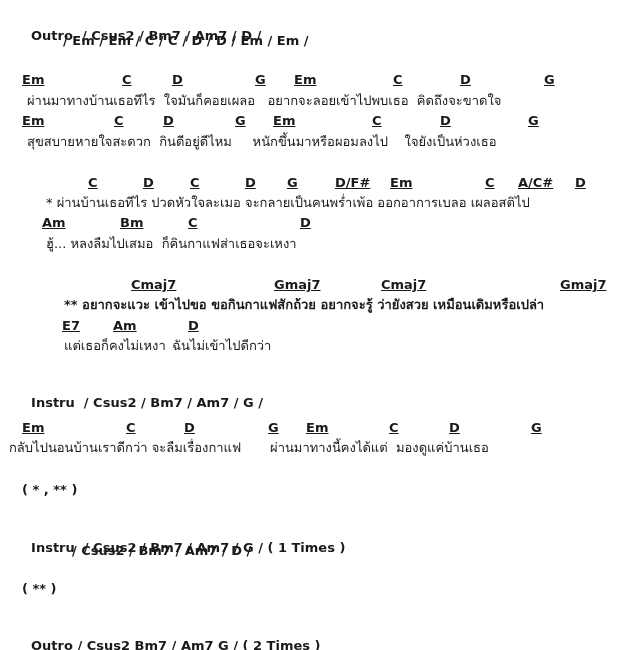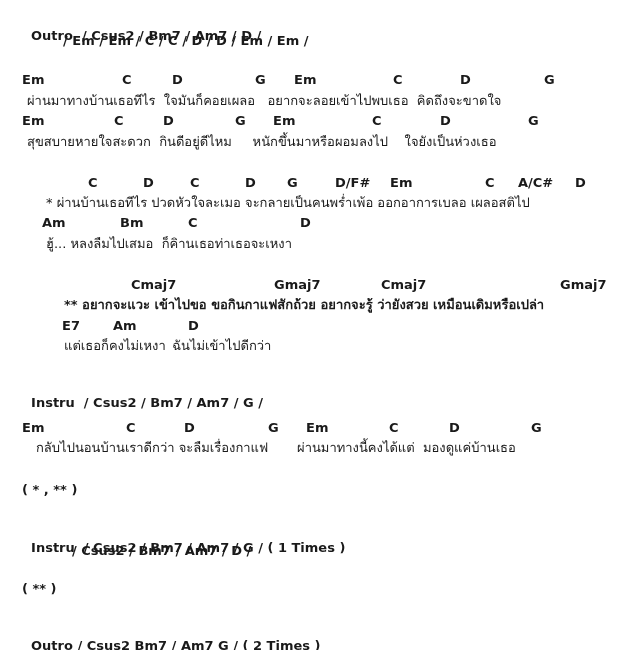--- a/index.html
+++ b/index.html
@@ -2,51 +2,51 @@
 <html><head>
   <meta charset="utf-8">
   <style>
     html, body { margin: 0; padding: 0; background: #ffffff; }
     body { width: 620px; height: 650px; position: relative; overflow: hidden;
            font-family: "DejaVu Sans", "Liberation Sans", sans-serif; color: #1a1a1a; }
     .ln { position: absolute; white-space: pre; }
     .chord { font-weight: bold; font-size: 13px; line-height: 16px; }
     .hdr { font-weight: bold; font-size: 13px; line-height: 16px; }
     .lyr { font-size: 13px; line-height: 18px; font-family: "DejaVu Sans", sans-serif; }
-    .c { position: absolute; }
+    .c { position: absolute; text-decoration: underline; }
   </style>
 </head>
 <body>
 
 <div class="ln hdr" style="left:22px; top:12px;">
   <span>Outro</span>  <span>/ Csus2 / Bm7 / Am7 / D /</span>
 </div>
 <div class="ln hdr" style="left:63px; top:33px;">/ Em / Em / C / C / D / D / Em / Em /</div>
 
 <div class="ln chord" style="left:0; top:72px; width:620px; height:16px;" id="v1c1"><span class="c" style="left: 22px;">Em</span><span class="c" style="left: 122px;">C</span><span class="c" style="left: 172px;">D</span><span class="c" style="left: 255px;">G</span><span class="c" style="left: 294px;">Em</span><span class="c" style="left: 393px;">C</span><span class="c" style="left: 460px;">D</span><span class="c" style="left: 544px;">G</span></div>
 <div class="ln lyr" style="left:27px; top:92px;">ผ่านมาทางบ้านเธอทีไร  ใจมันก็คอยเผลอ   อยากจะลอยเข้าไปพบเธอ  คิดถึงจะขาดใจ</div>
 <div class="ln chord" style="left:0; top:113px; width:620px; height:16px;" id="v1c2"><span class="c" style="left: 22px;">Em</span><span class="c" style="left: 114px;">C</span><span class="c" style="left: 163px;">D</span><span class="c" style="left: 235px;">G</span><span class="c" style="left: 273px;">Em</span><span class="c" style="left: 372px;">C</span><span class="c" style="left: 440px;">D</span><span class="c" style="left: 528px;">G</span></div>
 <div class="ln lyr" style="left:27px; top:133px;">สุขสบายหายใจสะดวก  กินดีอยู่ดีไหม     หนักขึ้นมาหรือผอมลงไป    ใจยังเป็นห่วงเธอ</div>
 
 <div class="ln chord" style="left:0; top:175px; width:620px; height:16px;" id="ch1c1"><span class="c" style="left: 88px;">C</span><span class="c" style="left: 143px;">D</span><span class="c" style="left: 190px;">C</span><span class="c" style="left: 245px;">D</span><span class="c" style="left: 287px;">G</span><span class="c" style="left: 335px;">D/F#</span><span class="c" style="left: 390px;">Em</span><span class="c" style="left: 485px;">C</span><span class="c" style="left: 518px;">A/C#</span><span class="c" style="left: 575px;">D</span></div>
 <div class="ln lyr" style="left:46px; top:194px;">* ผ่านบ้านเธอทีไร ปวดหัวใจละเมอ จะกลายเป็นคนพร่ำเพ้อ ออกอาการเบลอ เผลอสติไป</div>
 <div class="ln chord" style="left:0; top:215px; width:620px; height:16px;" id="ch1c2"><span class="c" style="left: 42px;">Am</span><span class="c" style="left: 76px; margin-left: 44px;">Bm</span><span class="c" style="left: 188px;">C</span><span class="c" style="left: 300px;">D</span></div>
-<div class="ln lyr" style="left:46px; top:235px;">ฮู้... หลงลืมไปเสมอ  ก็คิานเธอท่าเธอจะเหงา</div>
+<div class="ln lyr" style="left:46px; top:235px;">ฮู้... หลงลืมไปเสมอ  ก็คินกาแฟส่าเธอจะเหงา</div>
 
 <div class="ln chord" style="left:0; top:277px; width:620px; height:16px;" id="ch2c1"><span class="c" style="left: 131px;">Cmaj7</span><span class="c" style="left: 274px;">Gmaj7</span><span class="c" style="left: 381px;">Cmaj7</span><span class="c" style="left: 560px;">Gmaj7</span></div>
 <div class="ln lyr" style="left:64px; top:296px;font-weight:bold;">** อยากจะแวะ เข้าไปขอ ขอกินกาแฟสักถ้วย อยากจะรู้ ว่ายังสวย เหมือนเดิมหรือเปล่า</div>
 <div class="ln chord" style="left:0; top:318px; width:620px; height:16px;" id="ch2c2"><span class="c" style="left: 62px;">E7</span><span class="c" style="left: 113px;">Am</span><span class="c" style="left: 188px;">D</span></div>
 <div class="ln lyr" style="left:64px; top:337px;font-family:Liberation Serif, serif;">แต่เธอก็คงไม่เหงา  ฉันไม่เข้าไปดีกว่า</div>
 
 <div class="ln hdr" style="left:22px; top:379px;">
   <span>Instru</span>  <span>/ Csus2 / Bm7 / Am7 / G /</span>
 </div>
 
 <div class="ln chord" style="left:0; top:420px; width:620px; height:16px;" id="v2c1"><span class="c" style="left: 22px;">Em</span><span class="c" style="left: 126px;">C</span><span class="c" style="left: 184px;">D</span><span class="c" style="left: 268px;">G</span><span class="c" style="left: 306px;">Em</span><span class="c" style="left: 389px;">C</span><span class="c" style="left: 449px;">D</span><span class="c" style="left: 531px;">G</span></div>
-<div class="ln lyr" style="left:36px; top:439px;">กลับไปนอนบ้านเราดีกว่า จะลืมเรื่องกาแฟ       ผ่านมาทางนี้คงได้แต่  มองดูแค่บ้านเธอ</div>
+<div class="ln lyr" style="left:9px; top:439px;">กลับไปนอนบ้านเราดีกว่า จะลืมเรื่องกาแฟ       ผ่านมาทางนี้คงได้แต่  มองดูแค่บ้านเธอ</div>
 
 <div class="ln hdr" style="left:22px; top:482px;">( * , ** )</div>
 
 <div class="ln hdr" style="left:22px; top:524px;">
   <span>Instru</span>  <span>/ Csus2 / Bm7 / Am7 / G / ( 1 Times )</span>
 </div>
 <div class="ln hdr" style="left:72px; top:543px;">/ Csus2 / Bm7 / Am7 / D /</div>
 
 <div class="ln hdr" style="left:22px; top:581px;">( ** )</div>
 

